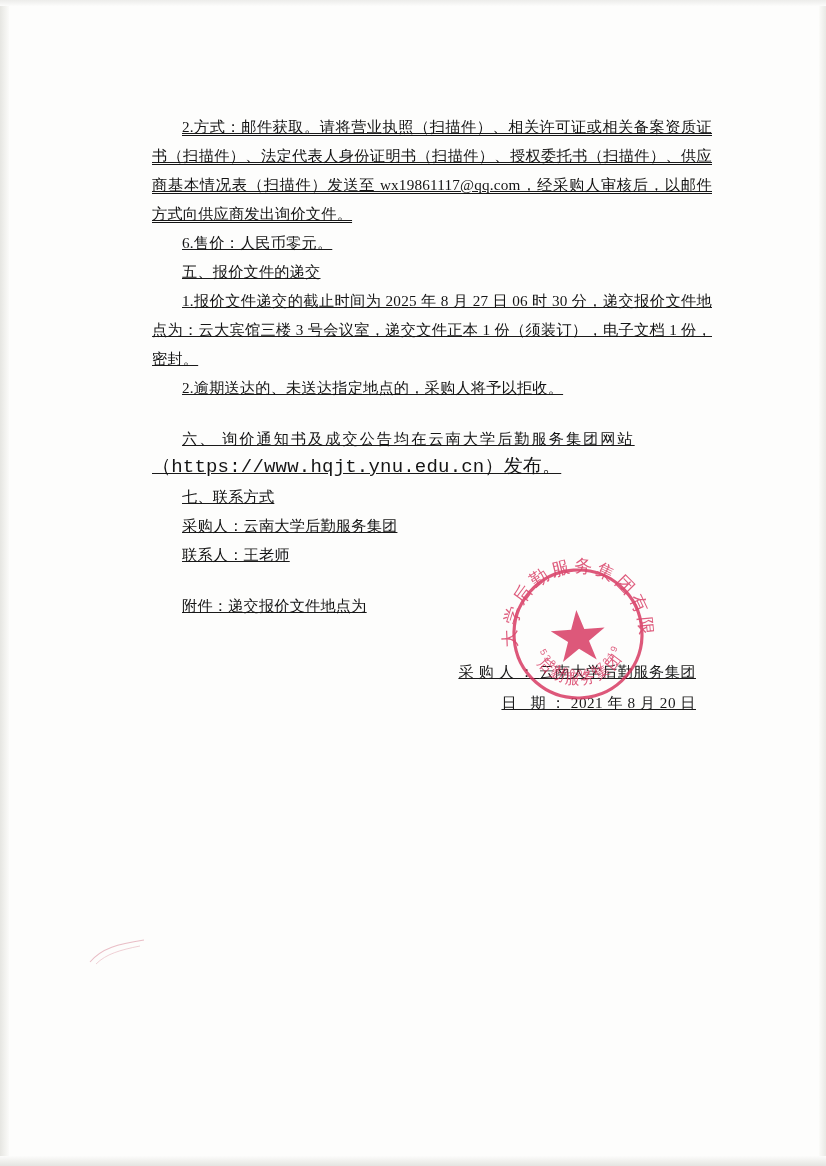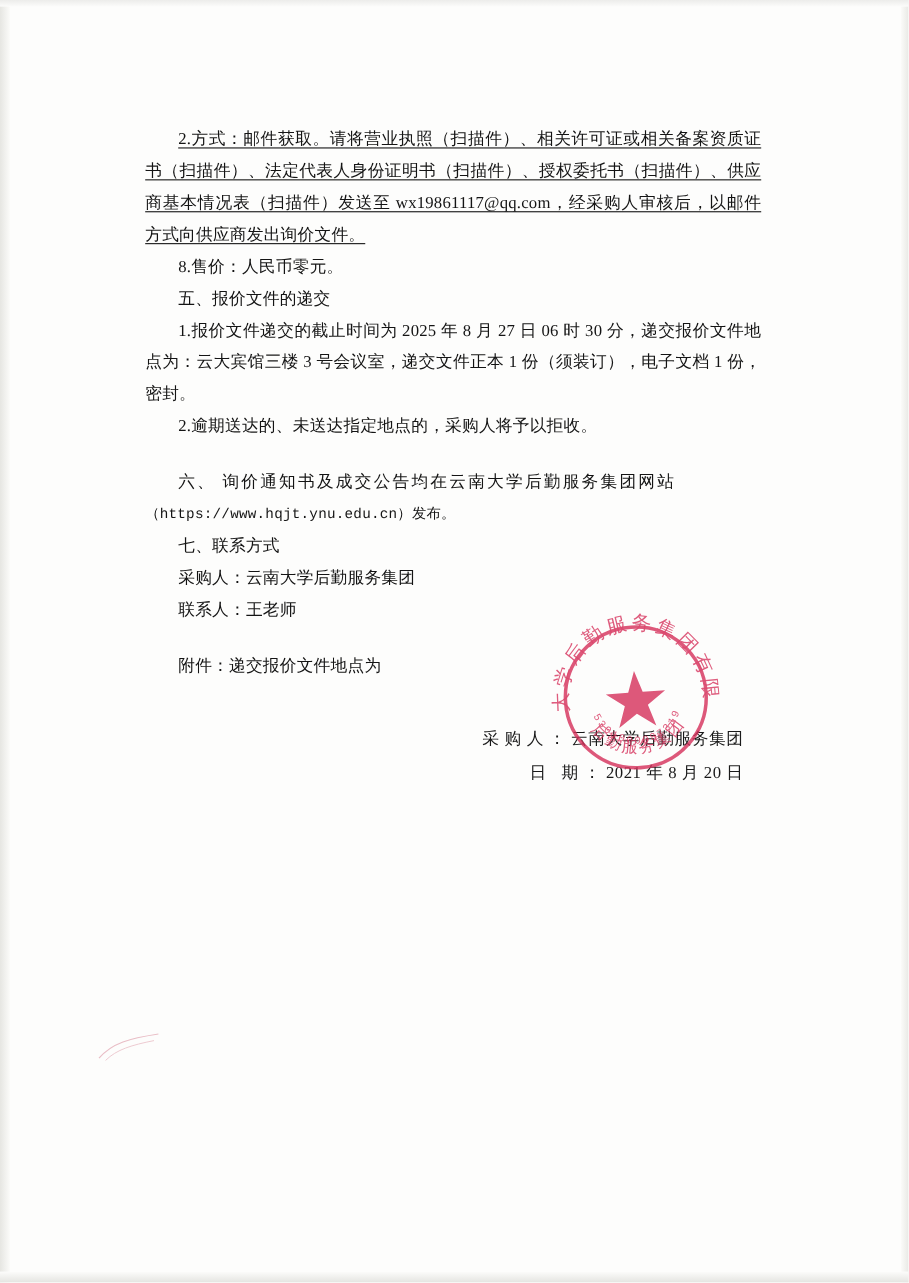--- a/index.html
+++ b/index.html
@@ -42,23 +42,24 @@
   }
   .edge-bottom {
     position: absolute;
     left: 0; right: 0; bottom: 0;
     height: 10px;
     background: linear-gradient(to top, #e4e4e0, #fcfcfb);
   }
 
   .doc-body {
     position: absolute;
-    left: 132px;
+    left: 152px;
     top: 112px;
     width: 560px;
+    text-decoration: underline;
   }
 
   .para {
     font-size: 15.2px;
     line-height: 29px;
     letter-spacing: 0.2px;
     text-align: justify;
     text-justify: inter-ideograph;
     margin: 0 0 0 0;
     color: #141414;
@@ -70,21 +71,21 @@
     text-decoration: underline;
     text-decoration-thickness: 1px;
     text-underline-offset: 3px;
   }
   .spaced {
     letter-spacing: 2.0px;
     margin-top: 22px;
   }
   .mono-inline {
     font-family: "Liberation Mono", "DejaVu Sans Mono", monospace;
-    font-size: 13px;
+    font-size: 19px;
   }
   .gap-md { height: 22px; }
 
   .contact-block .para {
     text-indent: 30px;
   }
 
   .sign-block {
     margin-top: 36px;
     text-align: right;
@@ -128,21 +129,21 @@
 <div class="page-scan"></div>
 <div class="edge-left"></div>
 <div class="edge-right"></div>
 <div class="edge-top"></div>
 <div class="edge-bottom"></div>
 
 <div class="doc-body">
 
   <p class="para indent underlined">2.方式：邮件获取。请将营业执照（扫描件）、相关许可证或相关备案资质证书（扫描件）、法定代表人身份证明书（扫描件）、授权委托书（扫描件）、供应商基本情况表（扫描件）发送至 wx19861117@qq.com，经采购人审核后，以邮件方式向供应商发出询价文件。</p>
 
-  <p class="para indent">8.售价：人民币零元。</p>
+  <p class="para indent">6.售价：人民币零元。</p>
 
   <p class="para indent">五、报价文件的递交</p>
 
   <p class="para indent">1.报价文件递交的截止时间为 2025 年 8 月 27 日 06 时 30 分，递交报价文件地点为：云大宾馆三楼 3 号会议室，递交文件正本 1 份（须装订），电子文档 1 份，密封。</p>
 
   <p class="para indent">2.逾期送达的、未送达指定地点的，采购人将予以拒收。</p>
 
   <p class="para indent spaced">六、 询价通知书及成交公告均在云南大学后勤服务集团网站</p>
 
   <p class="para mono-inline">（https://www.hqjt.ynu.edu.cn）发布。</p>

